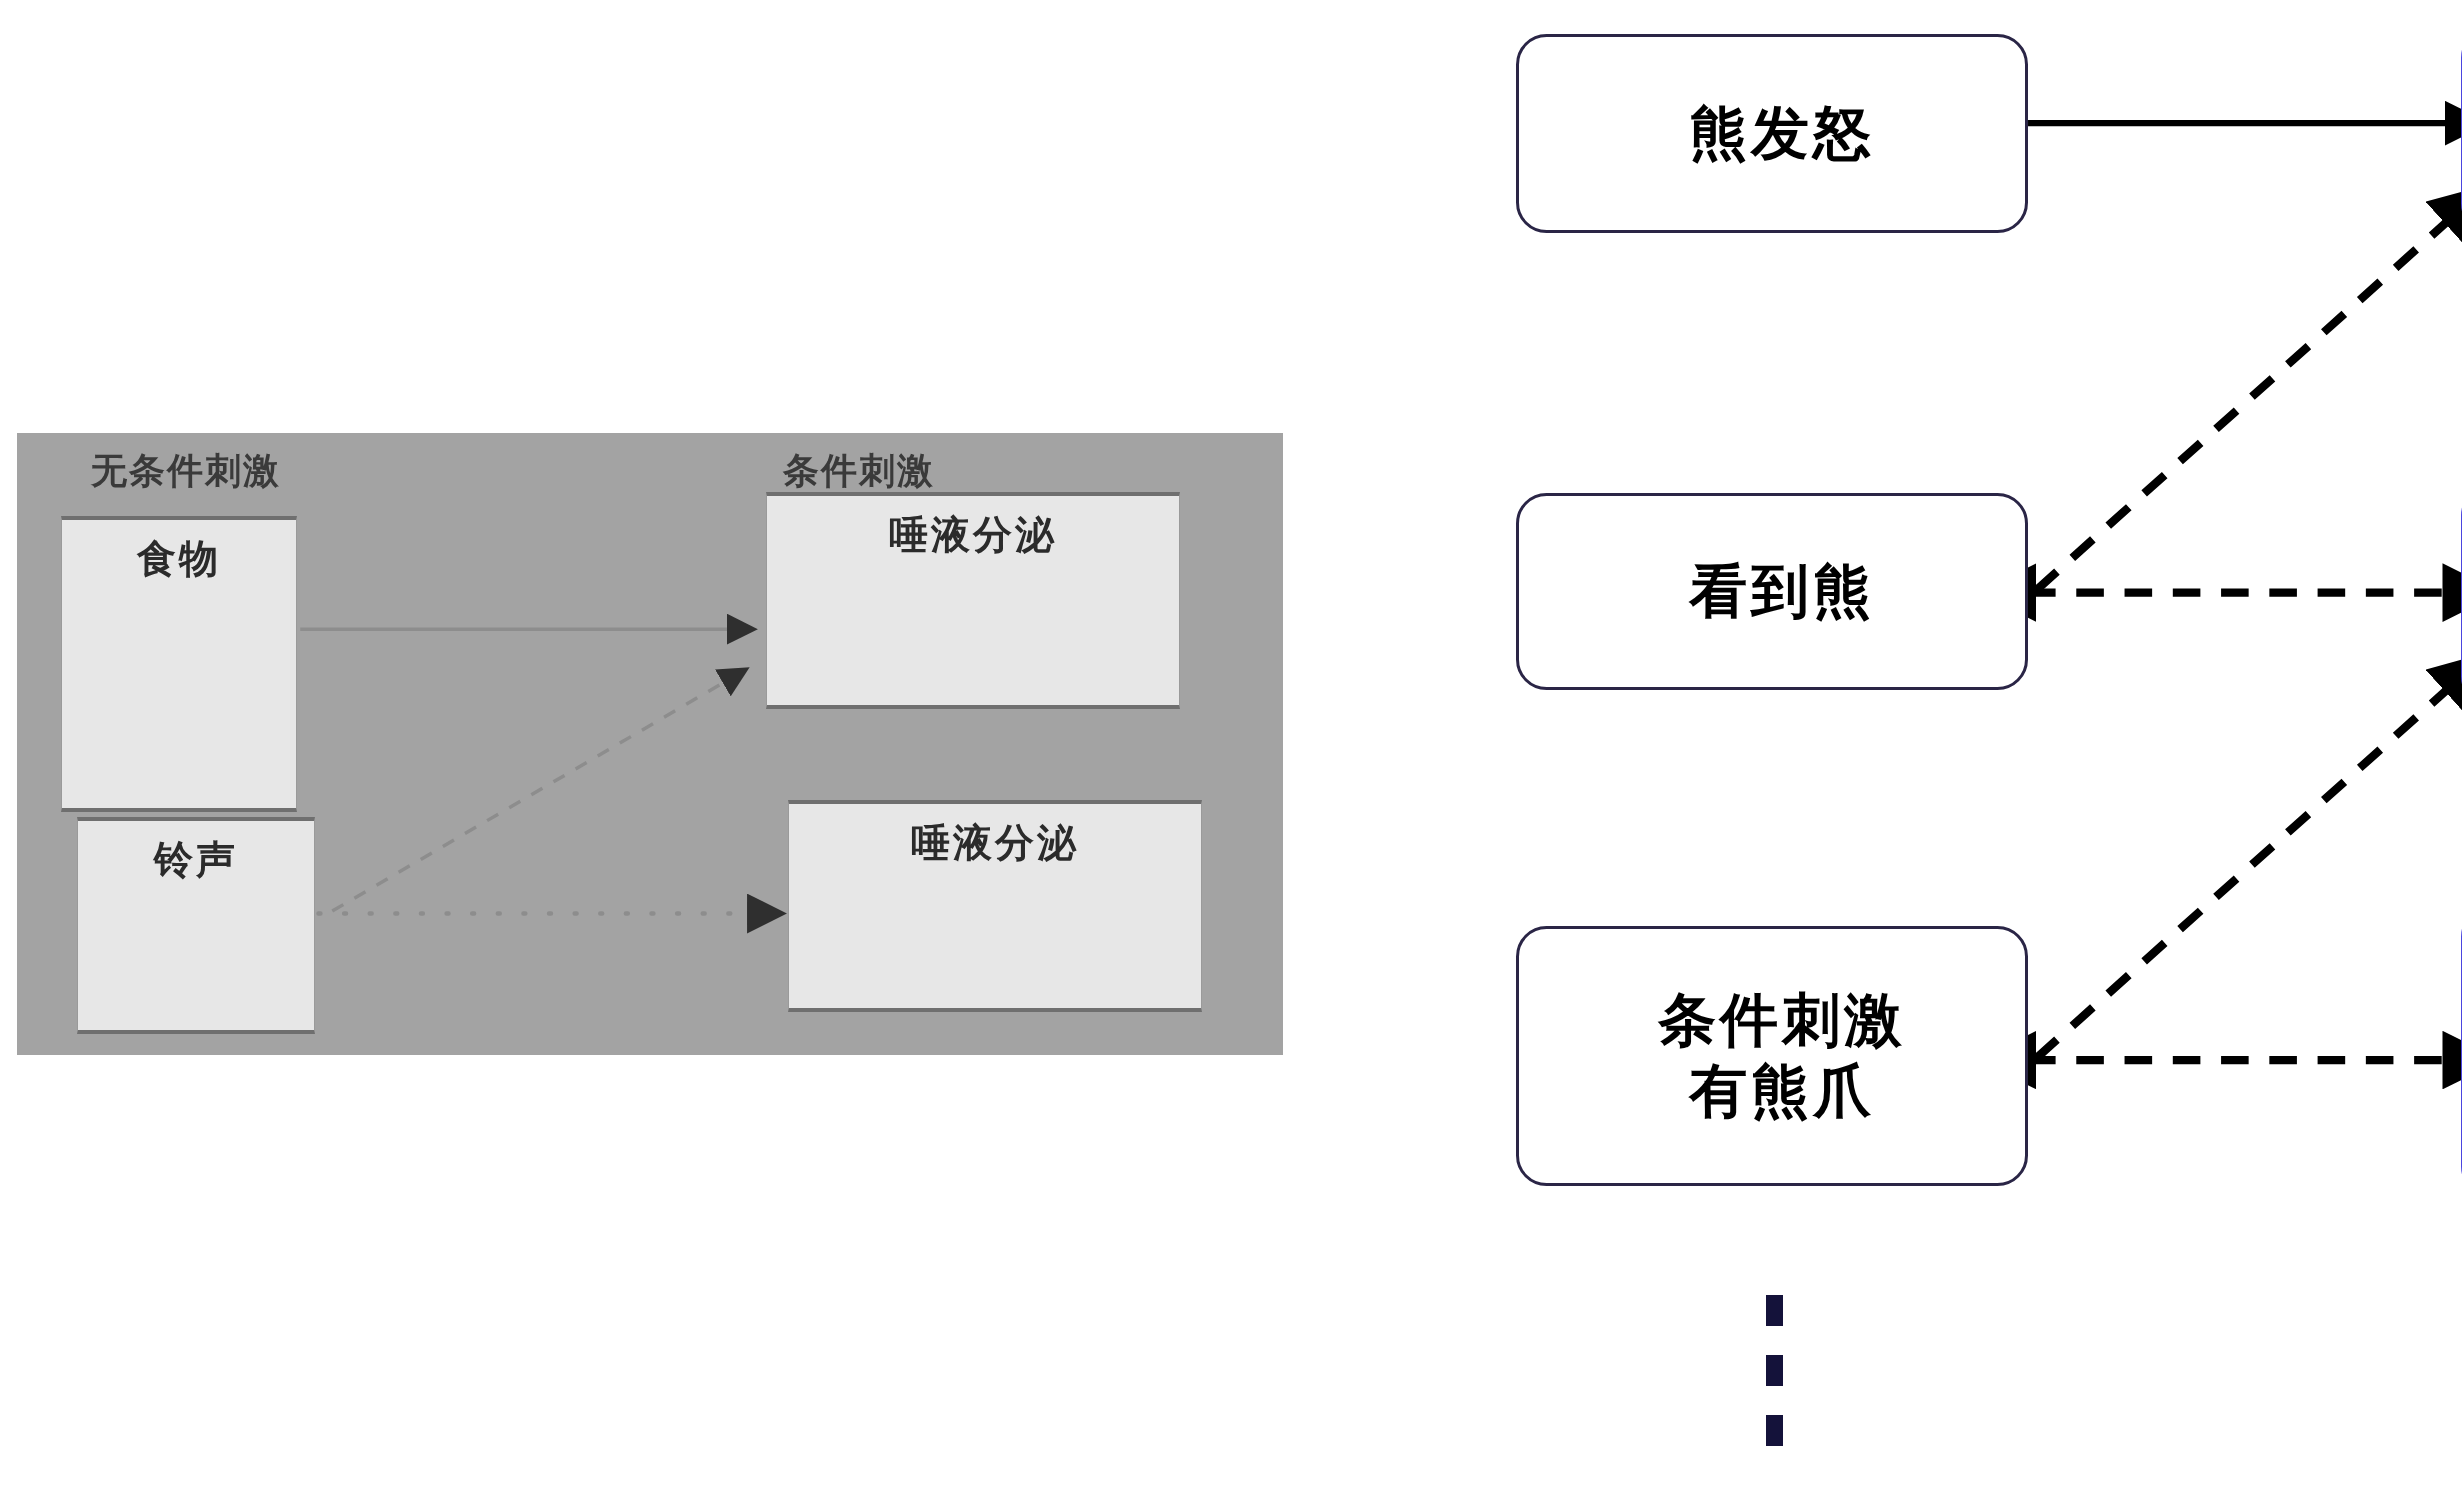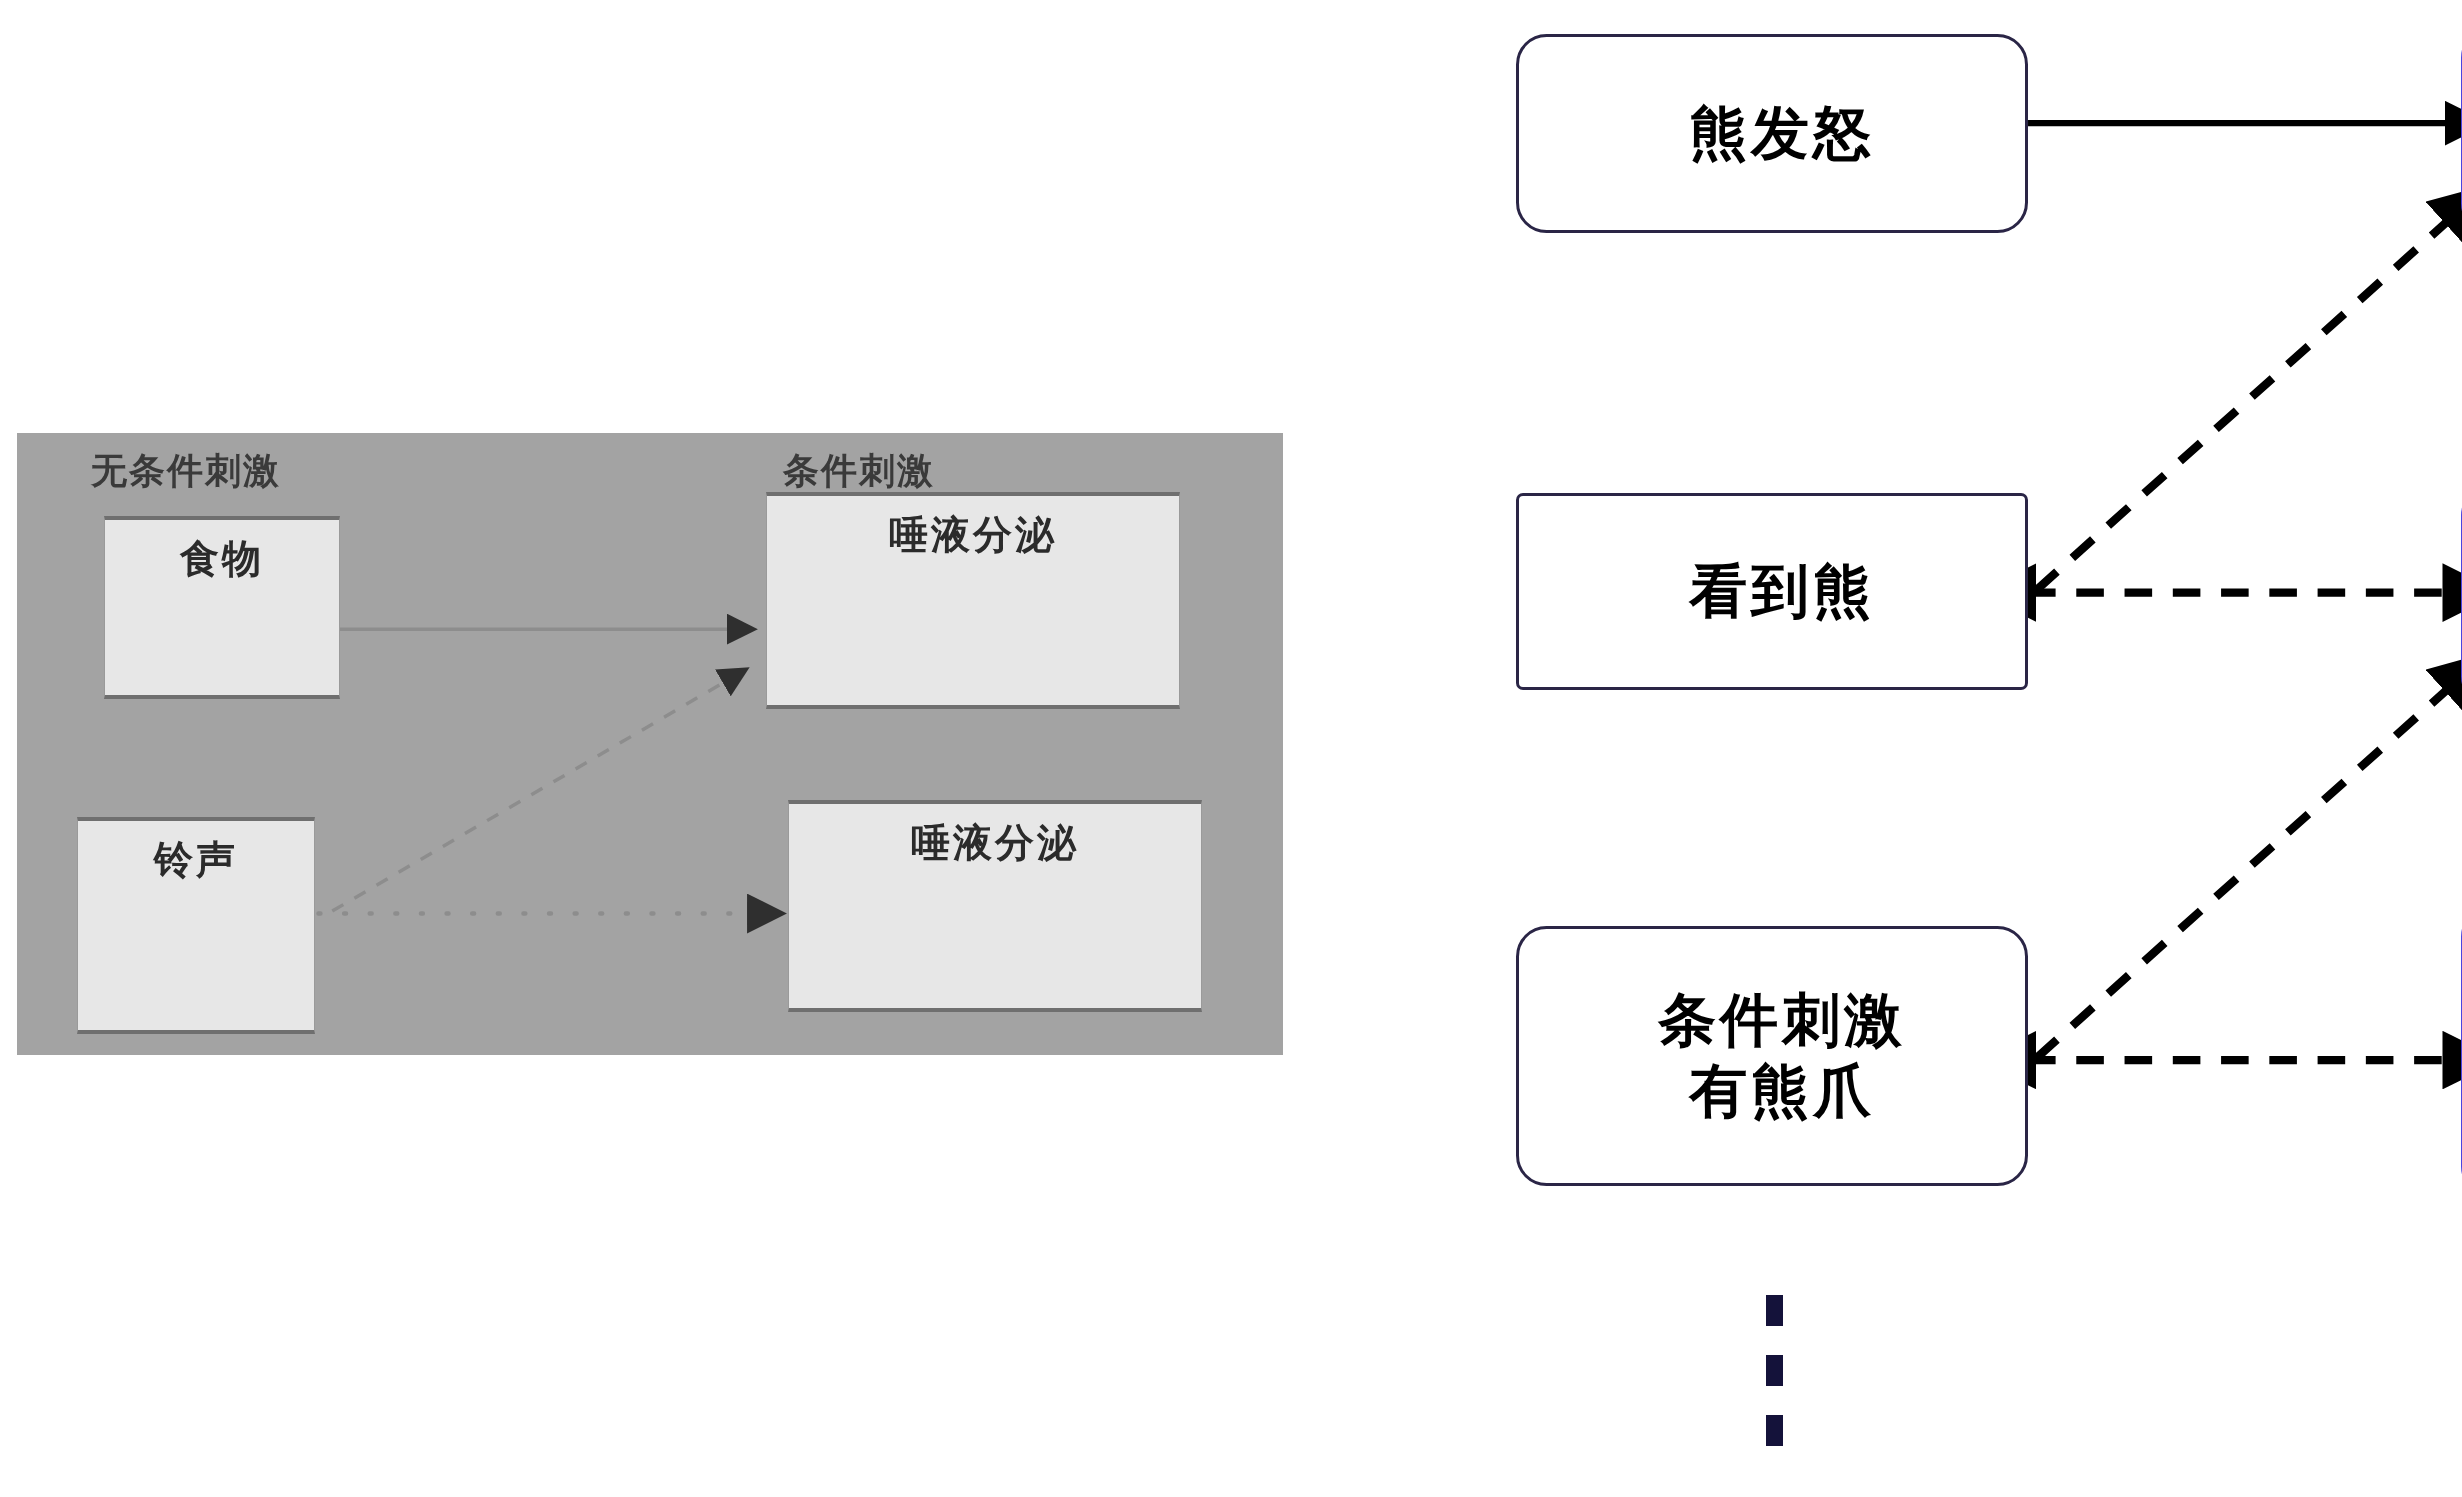--- a/index.html
+++ b/index.html
@@ -55,21 +55,21 @@
   }
   .cc-box > span {
     color: #2b2b2b;
     font-size: 39px;
     font-weight: 700;
     letter-spacing: 3px;
     white-space: nowrap;
     margin-top: 11.8px;
     font-family: "DejaVu Sans", "Liberation Sans", sans-serif;
   }
-  #cc-box-food  { left: 44px;   top: 83px; width: 236px; height: 183px; margin-left: 43px; }
+  #cc-box-food  { left: 44px;   top: 83px; width: 236px; height: 296px; }
   #cc-box-bell  { left: 60px;  top: 384px; width: 238px; height: 217px; }
   #cc-box-sal1  { left: 749px; top: 59px; width: 414px; height: 217px; }
   #cc-box-sal2  { left: 771px; top: 367px; width: 414px; height: 212px; }
 
   #cc-svg {
     position: absolute;
     left: 0; top: 0;
     width: 1266px;
     height: 622px;
     overflow: visible;
@@ -96,21 +96,21 @@
   .rl-box .cn-text {
     color: #000000;
     font-size: 58px;
     font-weight: 700;
     letter-spacing: 3.9px;
     line-height: 1.22;
     font-family: "DejaVu Sans", "Liberation Sans", sans-serif;
   }
 
   #rl-box-anger  { left: 1516px; top: 34px;   width: 512px; height: 199px; }
-  #rl-box-see    { left: 1516px; top: 493px; width: 512px; height: 197px; border-radius: 7px; }
+  #rl-box-see    { left: 1516px; top: 493px; width: 512px; height: 197px; }
   #rl-box-claw   { left: 1516px; top: 926px; width: 512px; height: 260px; }
   #rl-box-reward { left: 2461px; top: 27px;   width: 497px; height: 207px; }
   #rl-box-vsp    { left: 2461px; top: 485px;  width: 497px; height: 222px; }
   #rl-box-vs     { left: 2461px; top: 906px; width: 497px; height: 291px; }
 
   #rl-svg {
     position: absolute;
     left: 0; top: 0;
     width: 3306px;
     height: 1498px;

